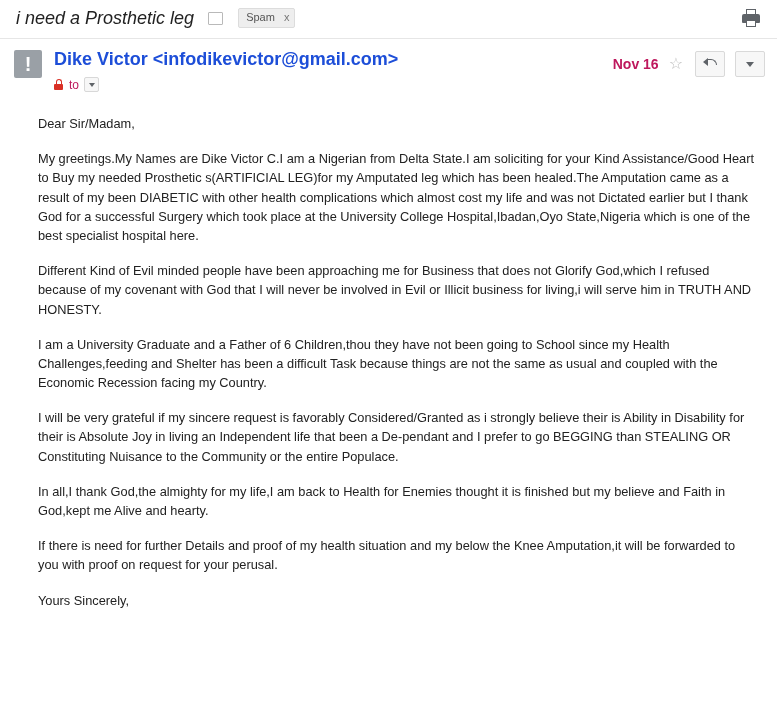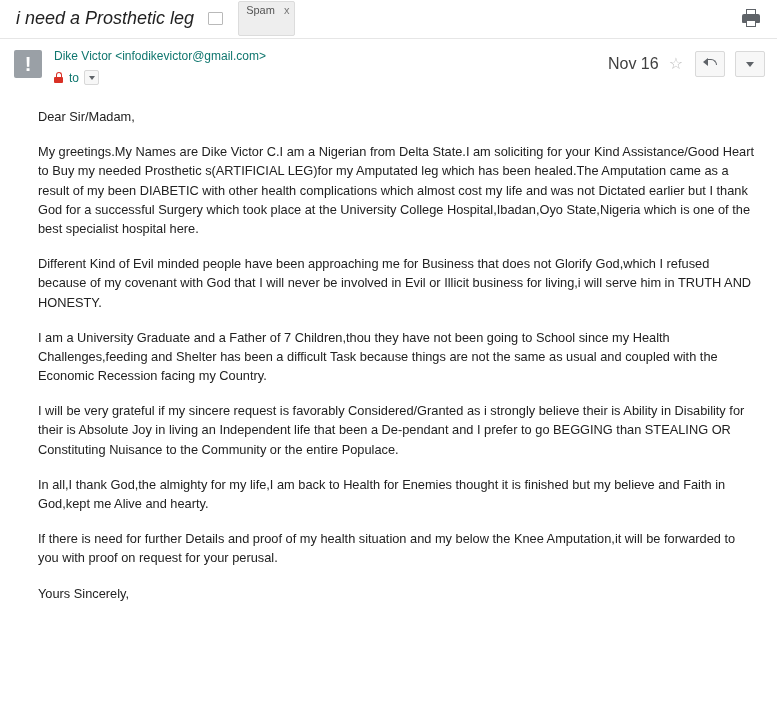--- a/index.html
+++ b/index.html
@@ -59,21 +59,21 @@
   .spam-chip {
     display: inline-flex;
     align-items: center;
     margin-left: 15px;
     background: #eeeeee;
     border: 1px solid #dcdcdc;
     border-radius: 2px;
     font-size: 11px;
     color: #555;
     height: 17px;
-    padding: 0 5px 16px 7px;
+    padding: 0 5px 1px 7px;
     line-height: 17px;
   }
   .spam-chip .chip-x {
     margin-left: 9px;
     color: #777;
     font-size: 11px;
     cursor: pointer;
   }
   .printer-btn {
     margin-left: auto;
@@ -143,23 +143,23 @@
     line-height: 1;
     flex: 0 0 auto;
     margin-top: 1px;
   }
   .sender-main {
     margin-left: 12px;
     flex: 1 1 auto;
     min-width: 0;
   }
   .sender-name {
-    font-size: 12px;
-    font-weight: normal;
-    color: #0f766e;
+    font-size: 18px;
+    font-weight: bold;
+    color: #1d4ed8;
     white-space: nowrap;
   }
   .to-line {
     display: flex;
     align-items: center;
     margin-top: 7px;
     font-size: 12px;
     color: #5f6368;
   }
   .lock-icon {
@@ -182,21 +182,21 @@
   }
   .lock-icon .lbody {
     position: absolute;
     left: 0;
     top: 4.5px;
     width: 9px;
     height: 6.5px;
     background: #d93025;
     border-radius: 1px;
   }
-  .to-text { color: #0f766e; font-size: 12px; }
+  .to-text { color: #be185d; font-size: 12px; }
   .caret-box {
     margin-left: 5px;
     width: 13px;
     height: 13px;
     border: 1px solid #d8d8d8;
     background: #f7f7f7;
     border-radius: 2px;
     display: inline-flex;
     align-items: center;
     justify-content: center;
@@ -210,23 +210,24 @@
     border-top: 4px solid #5f6368;
   }
   .sender-right {
     display: flex;
     align-items: center;
     gap: 10px;
     margin-top: 2px;
     flex: 0 0 auto;
   }
   .msg-date {
-    font-size: 16px;
-    color: #404040;
+    font-size: 14px;
+    color: #be185d;
     white-space: nowrap;
+    font-weight: bold;
   }
   .star-icon {
     font-size: 16px;
     color: #bdbdbd;
     line-height: 1;
     cursor: pointer;
   }
   .btn-box {
     width: 30px;
     height: 26px;
@@ -367,21 +368,21 @@
         <span class="caret-dn"></span>
       </span>
     </div>
   </div>
 
 
   <div class="body-wrap">
     <p>Dear Sir/Madam,</p>
     <p>My greetings.My Names are Dike Victor C.I am a Nigerian from Delta State.I am soliciting for your Kind Assistance/Good Heart to Buy my needed Prosthetic s(ARTIFICIAL LEG)for my Amputated leg which has been healed.The Amputation came as a result of my been DIABETIC with other health complications which almost cost my life and was not Dictated earlier but I thank God for a successful Surgery which took place at the University College Hospital,Ibadan,Oyo State,Nigeria which is one of the best specialist hospital here.</p>
     <p>Different Kind of Evil minded people have been approaching me for Business that does not Glorify God,which I refused because of my covenant with God that I will never be involved in Evil or Illicit business for living,i will serve him in TRUTH AND HONESTY.</p>
-    <p>I am a University Graduate and a Father of 7 Children,thou they have not been going to School since my Health Challenges,feeding and Shelter has been a difficult Task because things are not the same as usual and coupled with the Economic Recession facing my Country.</p>
+    <p>I am a University Graduate and a Father of 6 Children,thou they have not been going to School since my Health Challenges,feeding and Shelter has been a difficult Task because things are not the same as usual and coupled with the Economic Recession facing my Country.</p>
     <p>I will be very grateful if my sincere request is favorably Considered/Granted as i strongly believe their is Ability in Disability for their is Absolute Joy in living an Independent life that been a De-pendant and I prefer to go BEGGING than STEALING OR Constituting Nuisance to the Community or the entire Populace.</p>
     <p>In all,I thank God,the almighty for my life,I am back to Health for Enemies thought it is finished but my believe and Faith in God,kept me Alive and hearty.</p>
     <p>If there is need for further Details and proof of my health situation and my below the Knee Amputation,it will be forwarded to you with proof on request for your perusal.</p>
     <div>
       <p class="sig-line">Yours Sincerely,</p>
 
     </div>
   </div>
 
 </div>

